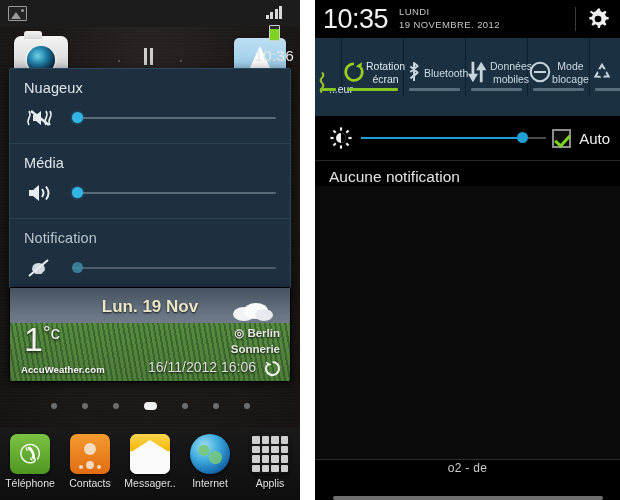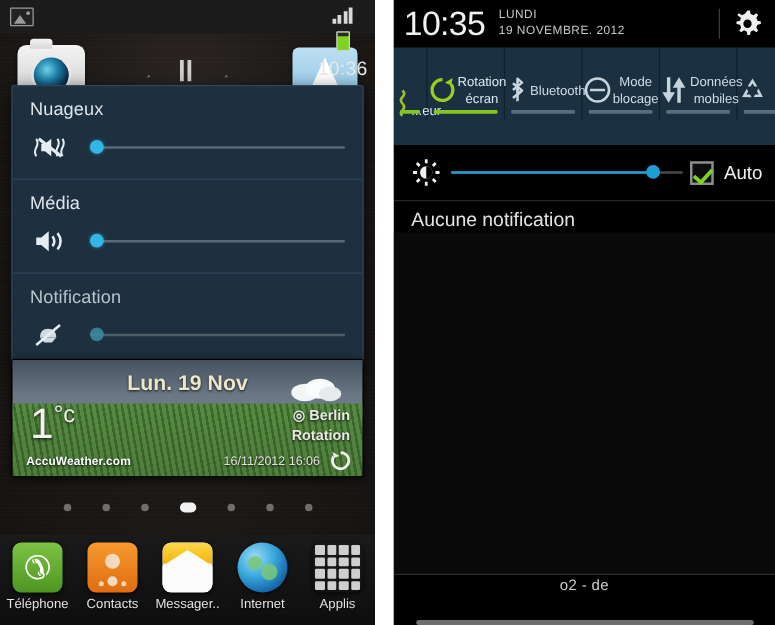--- a/index.html
+++ b/index.html
@@ -167,21 +167,21 @@
     color:#e9e9e4; font-size:11.5px; font-weight:bold; line-height:1.35;
     text-shadow:0 1px 2px rgba(0,0,0,.9);
   }
   .w-city .loc{ display:inline-block; }
   .w-brand{
     position:absolute; left:11px; bottom:6px; color:#ffffff;
     font-size:9.5px; font-weight:bold; letter-spacing:.1px;
     text-shadow:0 1px 2px rgba(0,0,0,.95);
   }
   .w-time{
-    position:absolute; right:34px; bottom:6px; color:#e2e2dc; font-size:10px;
+    position:absolute; right:34px; bottom:6px; color:#e2e2dc; font-size:14px;
     text-shadow:0 1px 2px rgba(0,0,0,.95);
   }
   .w-refresh{
     position:absolute; right:9px; bottom:4px; width:17px; height:17px;
   }
 
   
   .dots{
     position:absolute; left:0; right:0; top:402px;
     display:flex; justify-content:center; align-items:center; gap:25px;
@@ -444,21 +444,21 @@
       <div class="w-cloud">
         <svg viewBox="0 0 44 22" width="44" height="22" aria-hidden="true">
           <ellipse cx="14" cy="14" rx="11" ry="7" fill="#f2f4f5"></ellipse>
           <ellipse cx="26" cy="11" rx="12" ry="8" fill="#fafbfb"></ellipse>
           <ellipse cx="34" cy="15" rx="9" ry="6" fill="#e8ebed"></ellipse>
         </svg>
       </div>
       <div class="w-city">
         <span class="loc">◎</span>
         <span>Berlin</span><br>
-        <span>Rotation</span>
+        <span>Sonnerie</span>
       </div>
       <div class="w-brand">AccuWeather.com</div>
       <div class="w-time">16/11/2012 16:06</div>
       <div class="w-refresh">
         <svg viewBox="0 0 17 17" width="17" height="17" aria-hidden="true">
           <path d="M8.5 2 a6.5 6.5 0 1 1 -5.6 3.2" stroke="#f0f0ec" stroke-width="2.2" fill="none"></path>
           <path d="M2 1.5 l1.2 4.6 l4.4-1.4 z" fill="#f0f0ec"></path>
         </svg>
       </div>
     </div>
@@ -564,36 +564,36 @@
             <path d="M11 23 V10" stroke="#c6d4dd" stroke-width="2.2" fill="none"></path>
           </svg>
         </div>
         <div class="tg-lbl">Bluetooth</div>
         <div class="tg-bar"></div>
       </div>
 
       <div class="tg">
         <div class="tg-ico">
           <svg viewBox="0 0 26 26" width="24" height="24" aria-hidden="true">
-            <circle cx="13" cy="13" r="10" stroke="#c6d4dd" stroke-width="2.2" fill="none"></circle>
-            <path d="M6.5 13 h13" stroke="#c6d4dd" stroke-width="2.2"></path>
-          </svg>
-        </div>
-        <div class="tg-lbl">Mode blocage</div>
+            <path d="M16 24 V11 h4 L14.5 2 L9 11 h4 v13 z" fill="#c6d4dd" transform="translate(2,0)"></path>
+            <path d="M8 2 v13 H4 l5.5 9 L15 15 h-4 V2 z" fill="#c6d4dd" transform="translate(-2,0)"></path>
+          </svg>
+        </div>
+        <div class="tg-lbl">Données mobiles</div>
         <div class="tg-bar"></div>
       </div>
 
       <div class="tg">
         <div class="tg-ico">
           <svg viewBox="0 0 26 26" width="24" height="24" aria-hidden="true">
-            <path d="M16 24 V11 h4 L14.5 2 L9 11 h4 v13 z" fill="#c6d4dd" transform="translate(2,0)"></path>
-            <path d="M8 2 v13 H4 l5.5 9 L15 15 h-4 V2 z" fill="#c6d4dd" transform="translate(-2,0)"></path>
-          </svg>
-        </div>
-        <div class="tg-lbl">Données mobiles</div>
+            <circle cx="13" cy="13" r="10" stroke="#c6d4dd" stroke-width="2.2" fill="none"></circle>
+            <path d="M6.5 13 h13" stroke="#c6d4dd" stroke-width="2.2"></path>
+          </svg>
+        </div>
+        <div class="tg-lbl">Mode blocage</div>
         <div class="tg-bar"></div>
       </div>
 
       <div class="tg">
         <div class="tg-ico">
           <svg viewBox="0 0 26 26" width="24" height="24" aria-hidden="true">
             <path d="M13 3 l4.2 7 -2.6 0 -1.6-2.8 -1.6 2.8 -2.6 0 z" fill="#c6d4dd"></path>
             <path d="M22 19 l-8 0 1.3-2.2 3.2 0 -1.6-2.8 1.3-2.2 z" fill="#c6d4dd"></path>
             <path d="M4 19 l4-7 1.3 2.2 -1.6 2.8 3.2 0 1.3 2.2 z" fill="#c6d4dd"></path>
           </svg>

